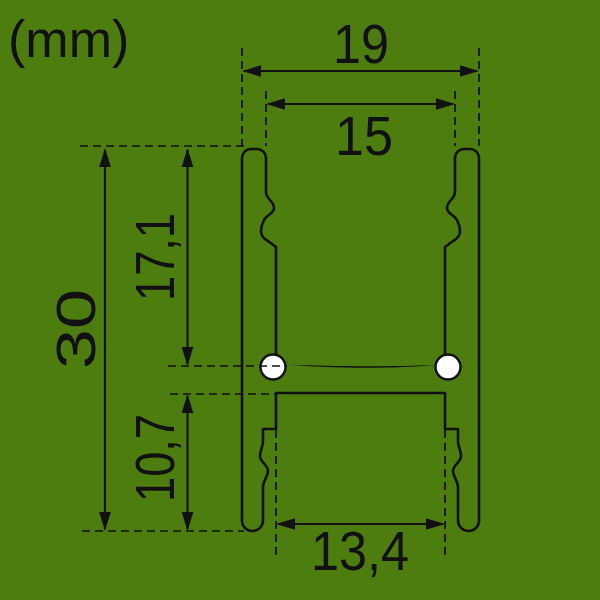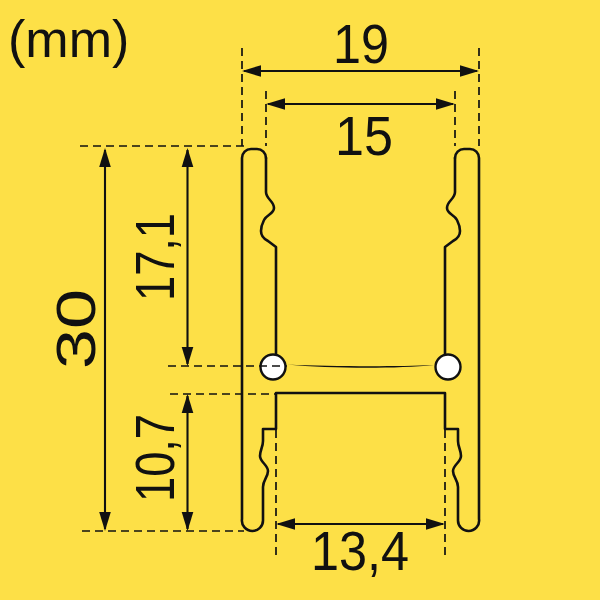--- a/index.html
+++ b/index.html
@@ -4,21 +4,21 @@
 <style>
   html, body {
     margin: 0;
     padding: 0;
     background: #ffffff;
   }
   #canvas {
     position: relative;
     width: 600px;
     height: 600px;
-    background: #fde047;
+    background: #4d7c0f;
     overflow: hidden;
     font-family: "Liberation Sans", sans-serif;
   }
   svg { display: block; }
   .outline {
     fill: none;
     stroke: #111111;
     stroke-width: 2.6;
     stroke-linejoin: round;
     stroke-linecap: round;

